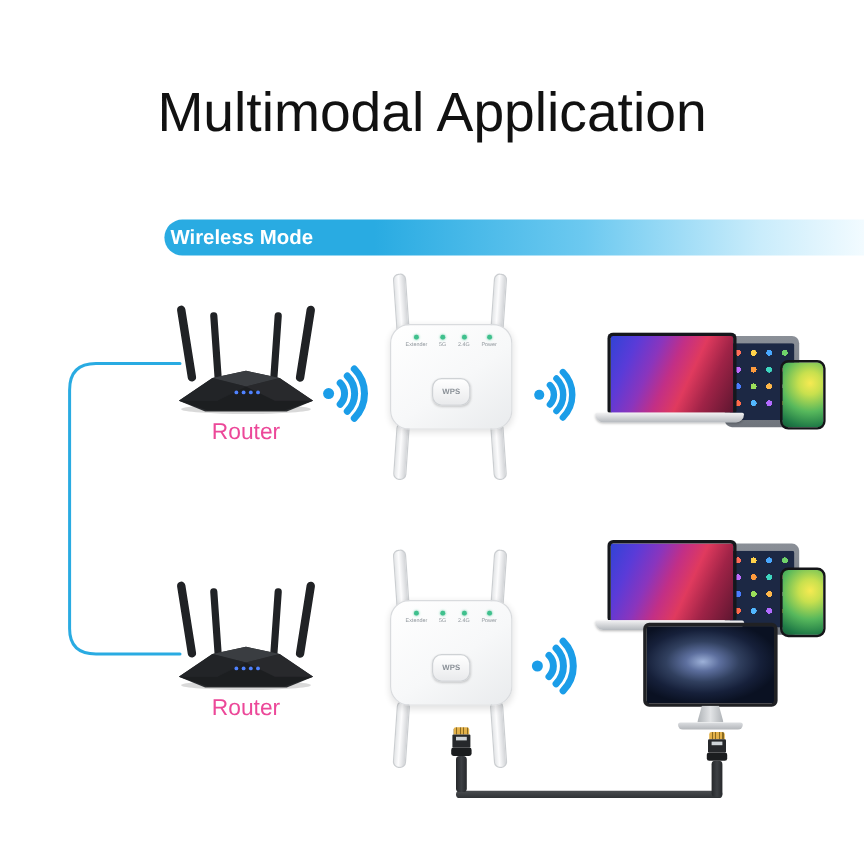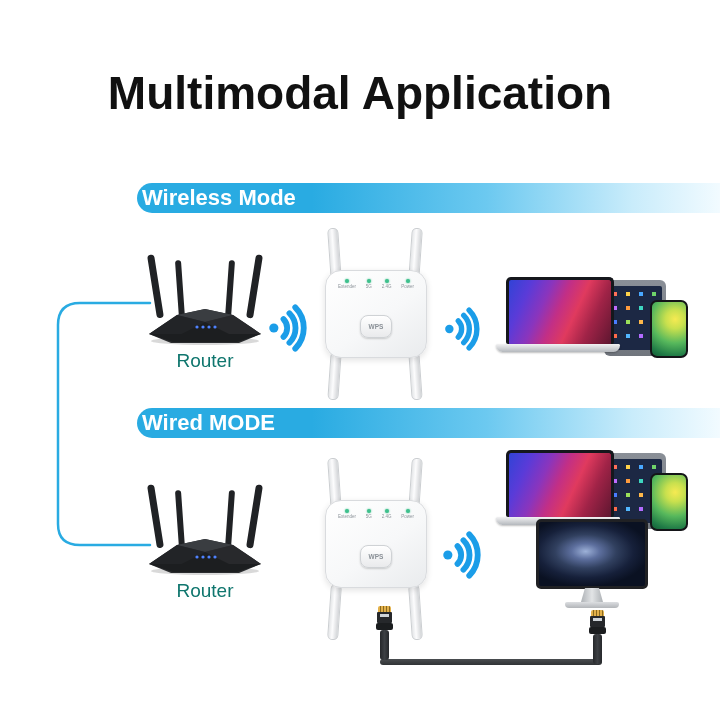--- a/index.html
+++ b/index.html
@@ -1,47 +1,47 @@
 <!DOCTYPE html>
 <html style="--banner-blue: #29abe2; --banner-fade: #f2fbff; --wifi-blue: #1b9de8; --globe-blue: #1a87c9; --line-blue: #29abe2; --led-green: #3fc08d; --title-color: #111111;"><head>
 <meta charset="utf-8">
 <style>
   html,body{margin:0;padding:0;background:#fff;}
   .canvas{position:relative;width:720px;height:720px;background:#fff;overflow:hidden;
           font-family:"Liberation Sans", sans-serif;}
 
   
   .title{position:absolute;top:66px;left:0;right:0;margin:0;text-align:center;
-         font-size:46px;font-weight:700;color:var(--title-color,#111);letter-spacing:0;}
+         font-size:46px;font-weight:400;color:var(--title-color,#111);letter-spacing:0;}
 
   
   .banner{position:absolute;left:137px;width:583px;height:30px;border-radius:15px 0 0 15px;
           background:linear-gradient(90deg,var(--banner-blue,#29abe2) 0%,var(--banner-blue,#29abe2) 30%,
                      #6cc9f0 60%,#c9ecfb 85%,var(--banner-fade,#f2fbff) 100%);
           display:flex;align-items:center;}
-  .banner span{color:#fff;font-weight:bold;font-size:22px;padding-left:5px;}
+  .banner span{color:#fff;font-weight:bold;font-size:17px;padding-left:5px;}
   .banner-wireless{top:183px;}
   .banner-wired{top:408px;}
 
   
   .conn{position:absolute;left:0;top:0;}
   .conn path{stroke:var(--line-blue,#29abe2);stroke-width:2.5;fill:none;stroke-linecap:round;}
   .globe{position:absolute;left:13px;top:381px;width:90px;height:90px;}
   .globe-ring{fill:#fff;stroke:var(--globe-blue,#1a87c9);stroke-width:4.5;}
   .globe-fill{fill:var(--globe-blue,#1a87c9);}
   .globe-grid{stroke:#fff;stroke-width:3;fill:none;}
   .globe-band{fill:#fff;}
   .globe-text{fill:var(--globe-blue,#1a87c9);font-size:10px;font-family:"Liberation Sans",sans-serif;}
   .globe-cursor{fill:#fafafa;stroke:#7d8287;stroke-width:1.2;}
 
   
   .router{position:absolute;width:120px;height:100px;}
   .router-1{left:145px;top:248px;}
   .router-2{left:145px;top:478px;}
-  .router-label{position:absolute;width:120px;text-align:center;font-size:19px;color:#0f766e;}
+  .router-label{position:absolute;width:120px;text-align:center;font-size:19px;color:#ec4899;}
   .label-1{left:145px;top:350px;}
   .label-2{left:145px;top:580px;}
 
   
   .wifi{position:absolute;}
   .wifi svg{transform:rotate(90deg);}
   .wifi path{stroke:var(--wifi-blue,#1b9de8);stroke-width:7;fill:none;stroke-linecap:round;}
   .wifi circle{fill:var(--wifi-blue,#1b9de8);}
   .wifi-1{left:268px;top:303px;}
   .wifi-2{left:444px;top:306px;}
@@ -219,23 +219,20 @@
   <div class="cluster cluster-1">
     <div class="tablet">
         <div class="tablet-screen"></div>
       </div>
     <div class="laptop-screen"></div>
     <div class="laptop-base"></div>
     <div class="phone"></div>
   </div>
 
 
-  <div class="banner banner-wired">
-    <span>Wired MODE</span>
-  </div>
 
   <div class="router router-2">
     <svg width="120" height="100" viewBox="0 0 120 100">
       <g fill="#202225">
         <rect x="12" y="6" width="7" height="64" rx="3.5" transform="rotate(-9 15 70)"></rect>
         <rect x="34" y="12" width="6" height="58" rx="3" transform="rotate(-4 37 70)"></rect>
         <rect x="80" y="12" width="6" height="58" rx="3" transform="rotate(4 83 70)"></rect>
         <rect x="101" y="6" width="7" height="64" rx="3.5" transform="rotate(9 104 70)"></rect>
       </g>
       <ellipse cx="60" cy="93" rx="54" ry="4" fill="rgba(0,0,0,0.15)"></ellipse>

